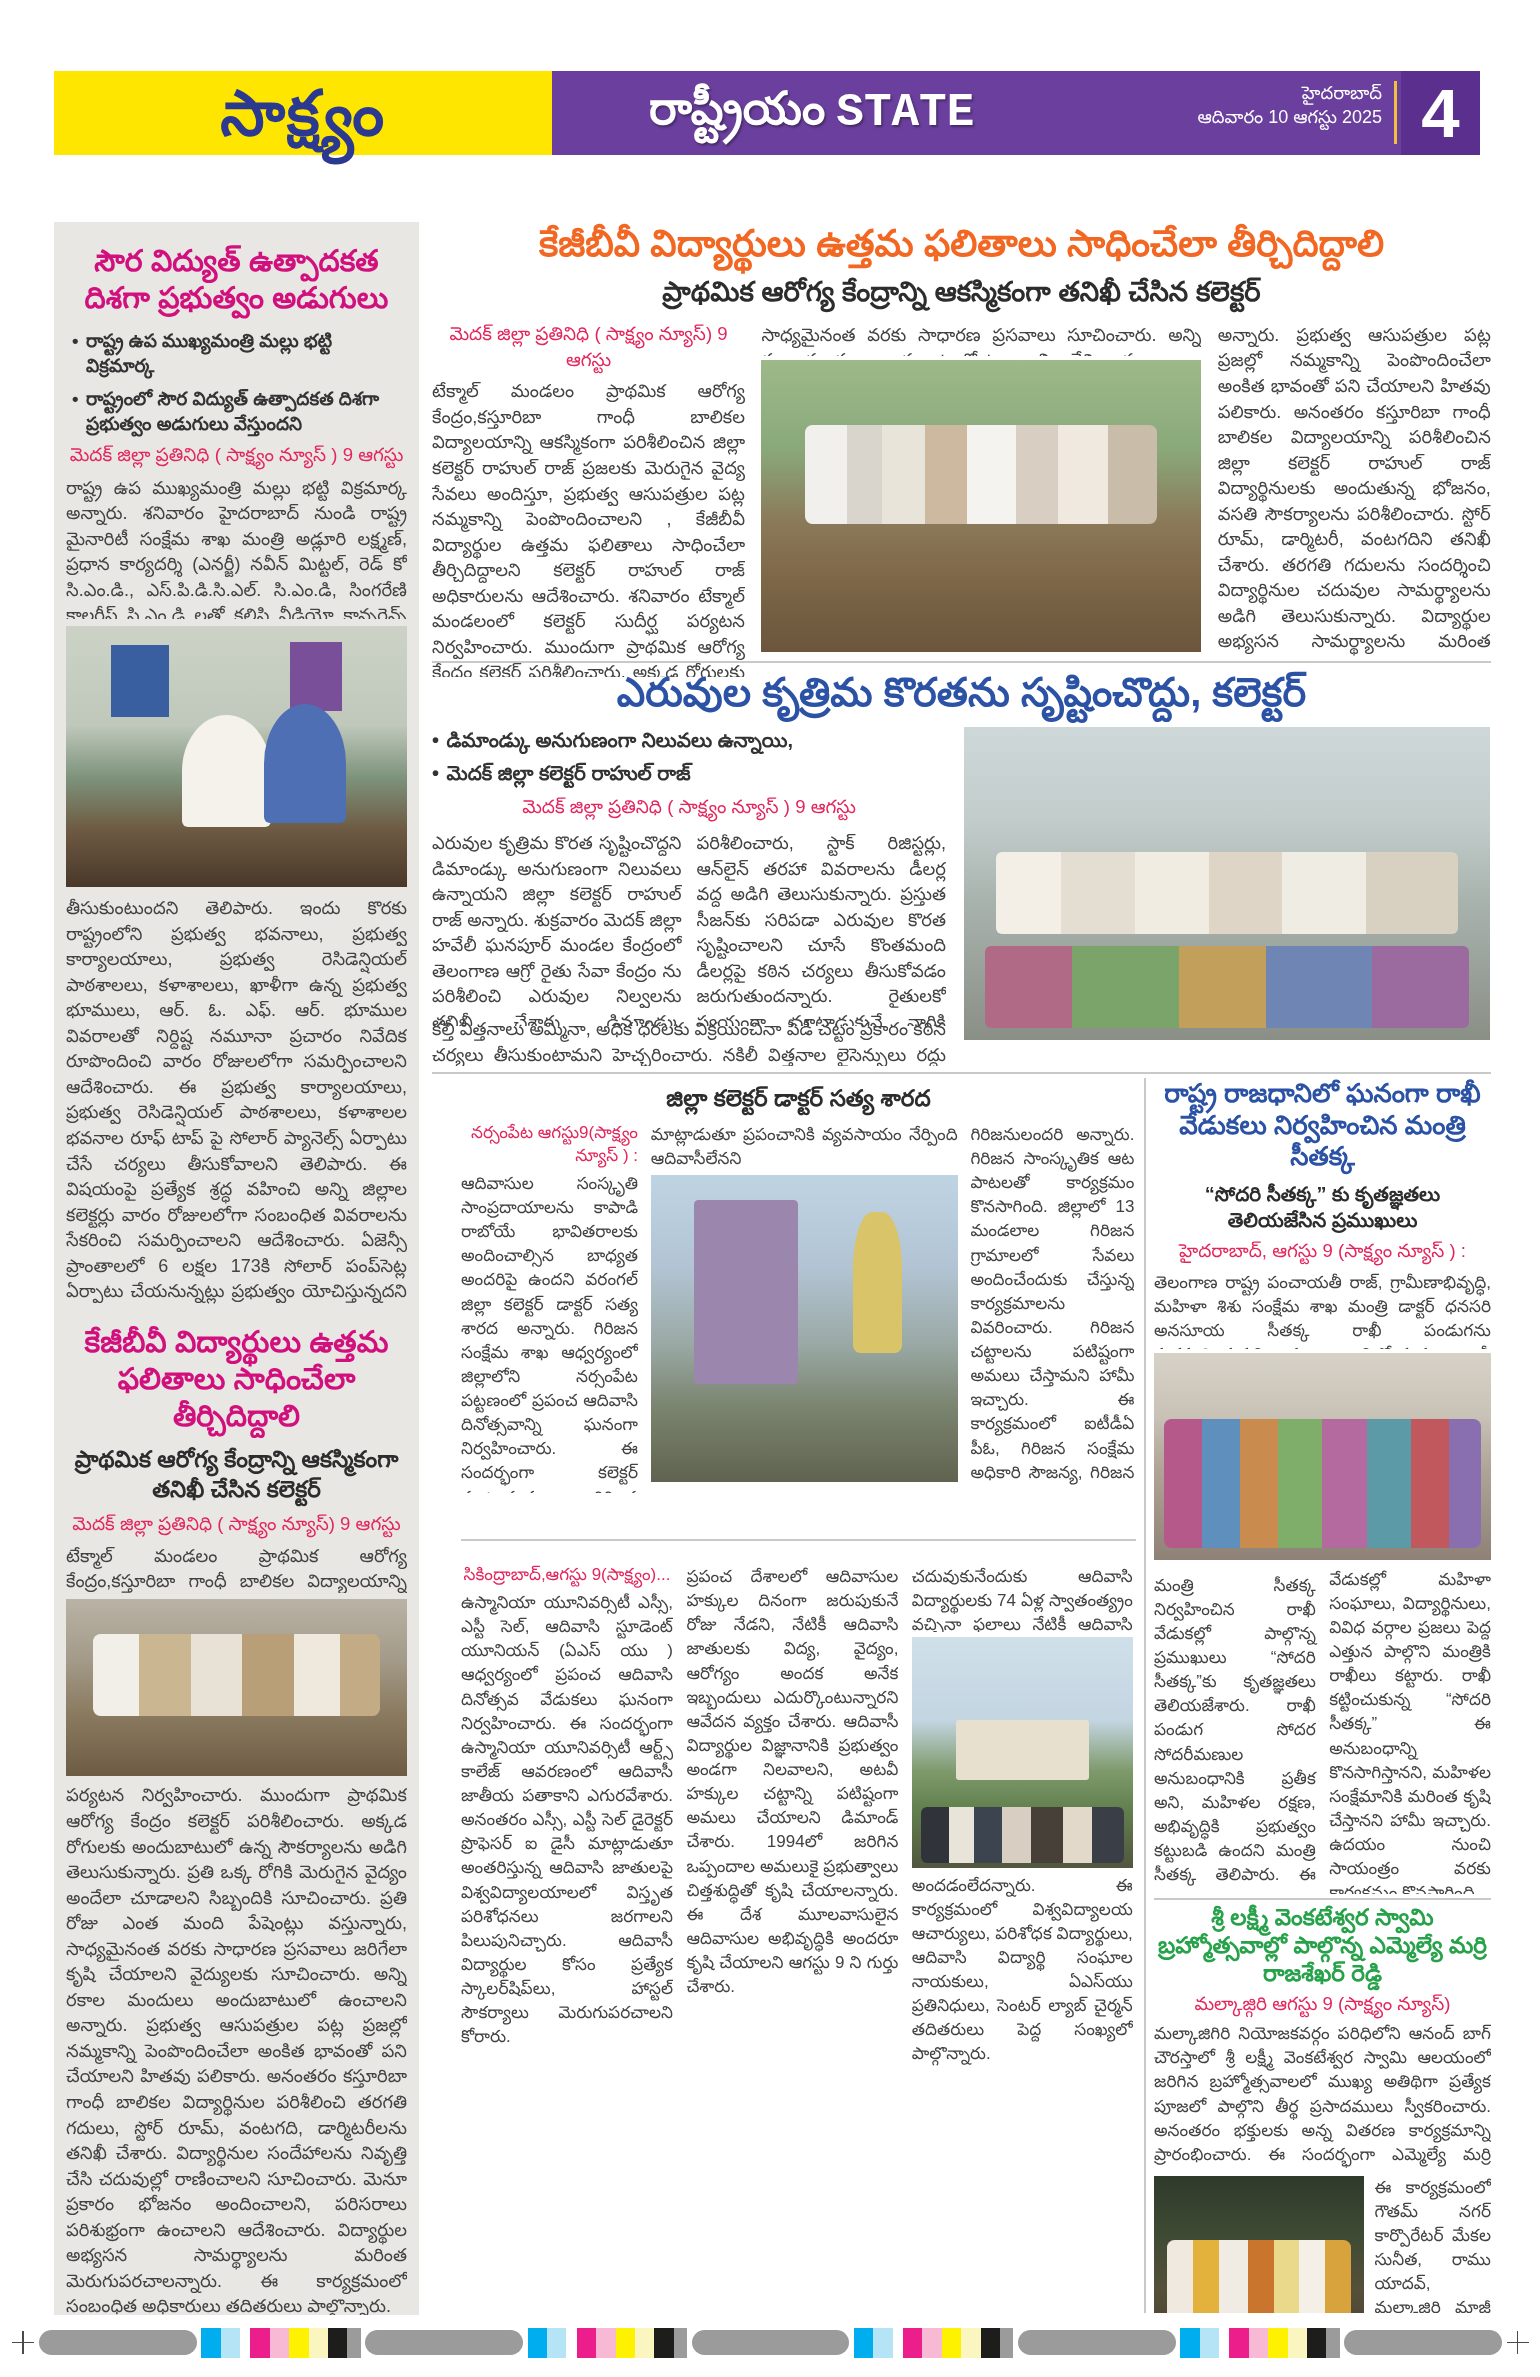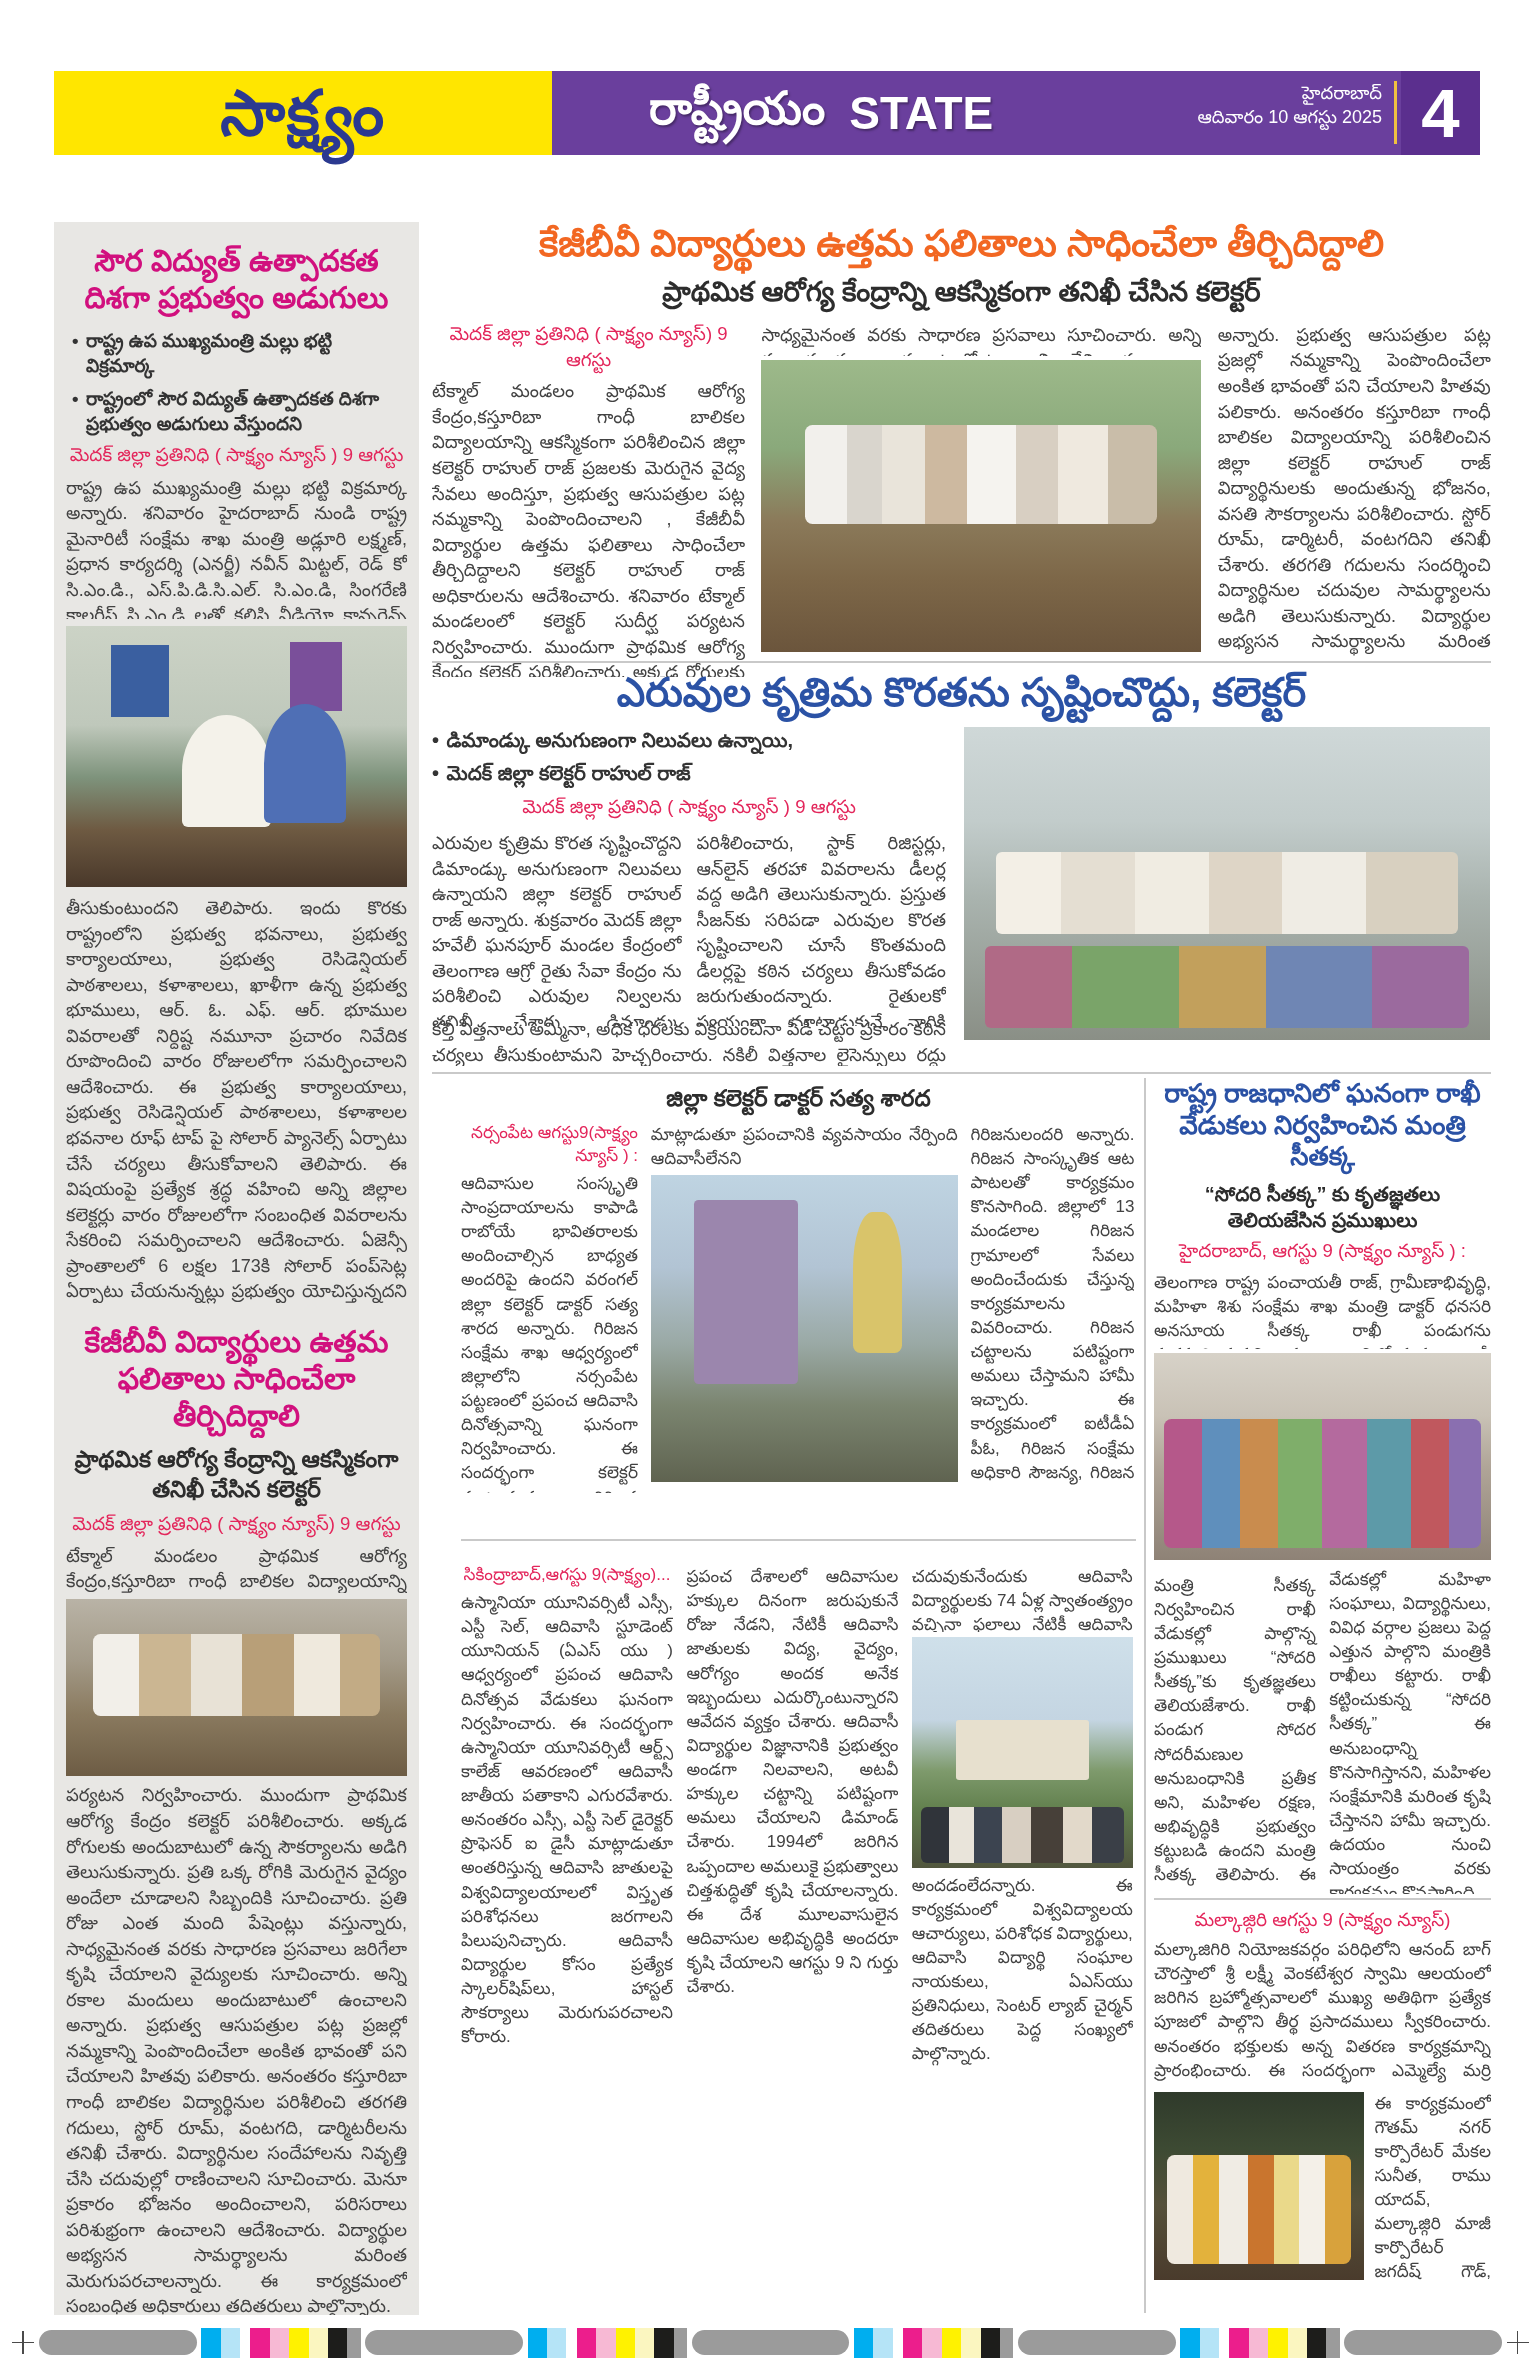--- a/index.html
+++ b/index.html
@@ -5,21 +5,21 @@
   html,body{margin:0;padding:0;background:#ffffff;}
   #page{position:relative;width:1541px;height:2377px;background:#ffffff;overflow:hidden;
         font-family:"Liberation Sans","DejaVu Sans",sans-serif;color:#3b3b3b;}
   
   .mast-yellow{position:absolute;left:54px;top:71px;width:498px;height:84px;background:#ffe600;
                display:flex;align-items:center;justify-content:center;}
   .logo{font-size:63px;font-weight:bold;color:#2b3990;letter-spacing:1.5px;line-height:1;}
   .mast-purple{position:absolute;left:552px;top:71px;width:928px;height:84px;background:#6a3f9d;}
   .section-title{position:absolute;left:97px;top:0;height:84px;display:flex;align-items:center;
                  color:#ffffff;font-size:46px;font-weight:bold;text-shadow:1.5px 1.5px 2.2px rgba(0,0,0,.35);}
-  .section-en{margin-left:24px;font-family:Liberation Sans, sans-serif;}
+  .section-en{margin-left:11px;font-family:Liberation Mono, monospace;}
   .date-block{position:absolute;right:98px;top:0;height:68px;display:flex;flex-direction:column;
               justify-content:center;align-items:flex-end;color:#ffffff;font-size:18px;line-height:1.35;text-align:right;}
   .gold-rule{position:absolute;right:83px;top:10.4px;width:3px;height:63px;background:#f0c040;}
   .pagenum-box{position:absolute;right:0;top:0;width:79px;height:84px;background:#5b2f8e;
                display:flex;align-items:center;justify-content:center;}
   .pagenum{color:#ffffff;font-size:69px;font-weight:bold;line-height:1;}
   
   .hl{font-weight:bold;text-align:center;line-height:1.22;}
   .hl-magenta{color:#d1107e;}
   .hl-orange{color:#f26722;}
@@ -262,20 +262,21 @@
       </div>
       <div style="width:221px;">
         <div class="body-t clip" style="height:67px;font-size:17px;">చదువుకునేందుకు ఆదివాసి విద్యార్థులకు 74 ఏళ్ల స్వాతంత్య్రం వచ్చినా ఫలాలు నేటికీ ఆదివాసి జాతులకు అందడంలేదన్నారు.</div>
         <div class="photo ph-college" style="width:221px;height:231px;margin-top:4.5px;"></div>
         <div class="body-t clip" style="height:283px;font-size:17px;margin-top:6px;">అందడంలేదన్నారు. ఈ కార్యక్రమంలో విశ్వవిద్యాలయ ఆచార్యులు, పరిశోధక విద్యార్థులు, ఆదివాసి విద్యార్థి సంఘాల నాయకులు, ఏఎస్‌యు ప్రతినిధులు, సెంటర్ ల్యాబ్ చైర్మన్ తదితరులు పెద్ద సంఖ్యలో పాల్గొన్నారు.</div>
       </div>
     </div>
   </div>
 
   <div class="art-mlc">
+    <div class="hl hl-green">శ్రీ లక్ష్మీ వెంకటేశ్వర స్వామి బ్రహ్మోత్సవాల్లో పాల్గొన్న ఎమ్మెల్యే మర్రి రాజశేఖర్ రెడ్డి</div>
     <div class="dateline" style="margin-top:6px;">మల్కాజ్గిరి ఆగస్టు 9 (సాక్ష్యం న్యూస్)</div>
     <div class="body-t clip" style="height:146px;margin-top:3px;font-size:17px;">మల్కాజిగిరి నియోజకవర్గం పరిధిలోని ఆనంద్ బాగ్ చౌరస్తాలో శ్రీ లక్ష్మీ వెంకటేశ్వర స్వామి ఆలయంలో జరిగిన బ్రహ్మోత్సవాలలో ముఖ్య అతిథిగా ప్రత్యేక పూజలో పాల్గొని తీర్థ ప్రసాదములు స్వీకరించారు. అనంతరం భక్తులకు అన్న వితరణ కార్యక్రమాన్ని ప్రారంభించారు. ఈ సందర్భంగా ఎమ్మెల్యే మర్రి రాజశేఖర్ రెడ్డి మాట్లాడుతూ భక్తి, సత్సంప్రదాయాల పరిరక్షణలో ప్రతి ఒక్కరు భాగస్వాములు కావాలని పిలుపునిచ్చారు.</div>
     <div class="mlc-row">
       <div class="photo ph-temple" style="width:210px;height:188px;flex:0 0 auto;"></div>
       <div class="body-t clip" style="height:188px;font-size:17px;">ఈ కార్యక్రమంలో గౌతమ్ నగర్ కార్పొరేటర్ మేకల సునీత, రాము యాదవ్, మల్కాజ్గిరి మాజీ కార్పొరేటర్ జగదీష్ గౌడ్, బిఆర్‌ఎస్ పార్టీ నాయకులు యాదవ్, సునీల్, రాజశేఖర్, శ్రీధర్ నాయకులు, స్థానిక నాయకులు, భక్తులు పెద్ద సంఖ్యలో పాల్గొన్నారు.</div>
     </div>
   </div>
 
   <div class="cal-bar">
     <div class="reg-cross"></div>

